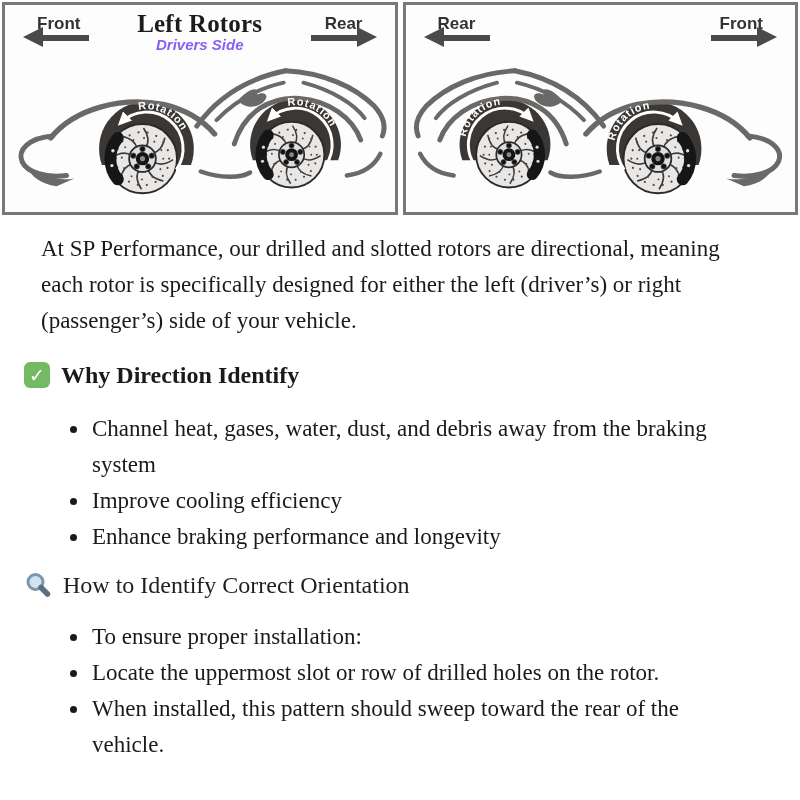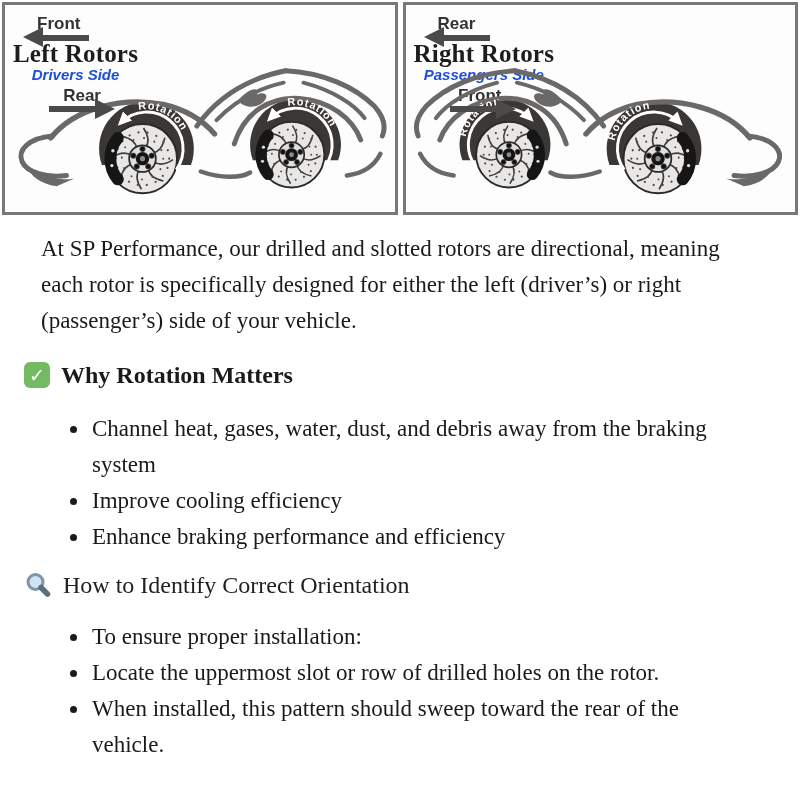--- a/index.html
+++ b/index.html
@@ -4,24 +4,24 @@
 <style>
   * { margin:0; padding:0; box-sizing:border-box; }
   html,body { width:800px; height:800px; background:#ffffff; overflow:hidden; }
   body { font-family:"Liberation Serif", serif; color:#1a1a1a; }
 
   
   .diagram { display:flex; gap:5px; padding:2px 2px 0 2px; height:215px; }
   .panel { flex:1 1 0; border:3px solid #7a7876; background:#fdfdfd; overflow:hidden; }
   .panel-header { display:flex; align-items:flex-start; justify-content:space-between;
                   padding:6px 8px 0 8px; height:50px;
-                  font-family:"Liberation Sans", sans-serif;flex-direction:column; }
+                  font-family:"Liberation Sans", sans-serif; }
   .panel-titles { text-align:center; flex:1 1 auto; line-height:1.05; }
   .panel-title { font-size:25px; font-weight:800; color:#1c1c1c; letter-spacing:0.2px;font-family:Liberation Serif, serif; }
-  .panel-subtitle { font-size:15px; font-weight:700; font-style:italic; color:#1d4ed8; }
+  .panel-subtitle { font-size:15px; font-weight:700; font-style:italic; color:#8b5cf6; }
 
   .dir { display:flex; flex-direction:column; width:112px; flex:0 0 auto; padding-top:4px; }
   .dir-left  { align-items:flex-start; }
   .dir-right { align-items:flex-end; }
   .dir-text { font-size:17px; font-weight:700; color:#333333;
               border-bottom:2.5px solid #333333; padding-bottom:1px; line-height:1.1; }
   .dir-left  .dir-text { margin-left:24px; }
   .dir-right .dir-text { margin-right:24px; }
   .arrow { position:relative; display:block; height:6px; background:#4c4a49; width:56px; margin-top:-2px; }
   .dir-left  .arrow { margin-left:20px; }
@@ -142,24 +142,20 @@
       </text>
     </svg>
   </div>
 
   <div class="panel">
     <div class="panel-header">
       <div class="dir dir-left">
         <span class="dir-text">Rear</span>
         <i class="arrow a-left"></i>
       </div>
-      <div class="panel-titles">
-        <div class="panel-title">Right Rotors</div>
-        <div class="panel-subtitle">Passengers Side</div>
-      </div>
       <div class="dir dir-right">
         <span class="dir-text">Front</span>
         <i class="arrow a-right"></i>
       </div>
     </div>
 
     <svg class="car-svg" viewBox="0 0 390 156">
       <g transform="translate(390,0) scale(-1,1)">
         <use href="#wheels"></use>
         <use href="#carbody"></use>
@@ -179,28 +175,28 @@
     </svg>
   </div>
 </div>
 
 <div class="content">
 
   <p class="intro">At SP Performance, our drilled and slotted rotors are directional, meaning each rotor is specifically designed for either the left (driver’s) or right (passenger’s) side of your vehicle.</p>
 
   <div class="sec-heading bold">
     <span class="check-icon">✓</span>
-    <span>Why Rotation Matters</span>
+    <span>Why Direction Identify</span>
   </div>
 
 
   <ul class="first">
     <li>Channel heat, gases, water, dust, and debris away from the braking system</li>
     <li>Improve cooling efficiency</li>
-    <li>Enhance braking performance and efficiency</li>
+    <li>Enhance braking performance and longevity</li>
   </ul>
 
   <div class="sec-heading regular">
     <svg class="mag-icon" viewBox="0 0 28 28">
       <circle cx="11.5" cy="11" r="7.5" fill="#cfe3f2" stroke="#7e95a8" stroke-width="3"></circle>
       <line x1="17" y1="16.5" x2="23.5" y2="23" stroke="#5d6f7e" stroke-width="5.5" stroke-linecap="round"></line>
     </svg>
     <span>How to Identify Correct Orientation</span>
   </div>
 

